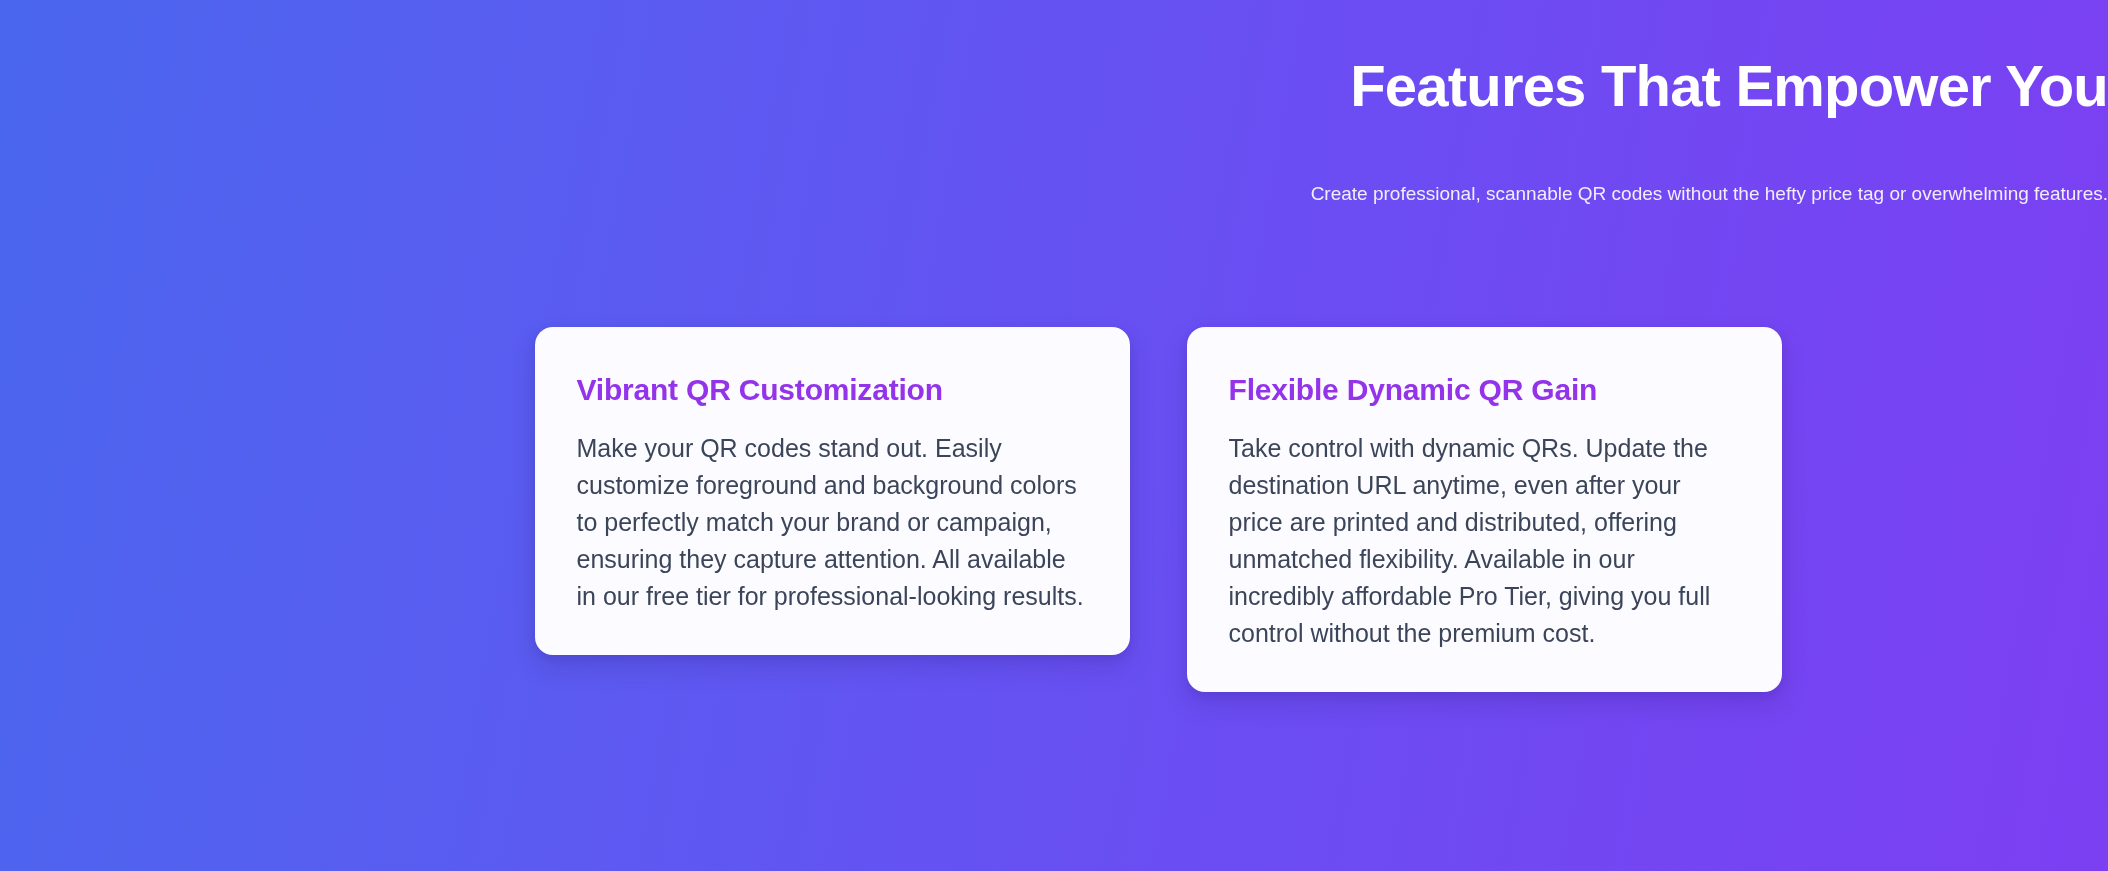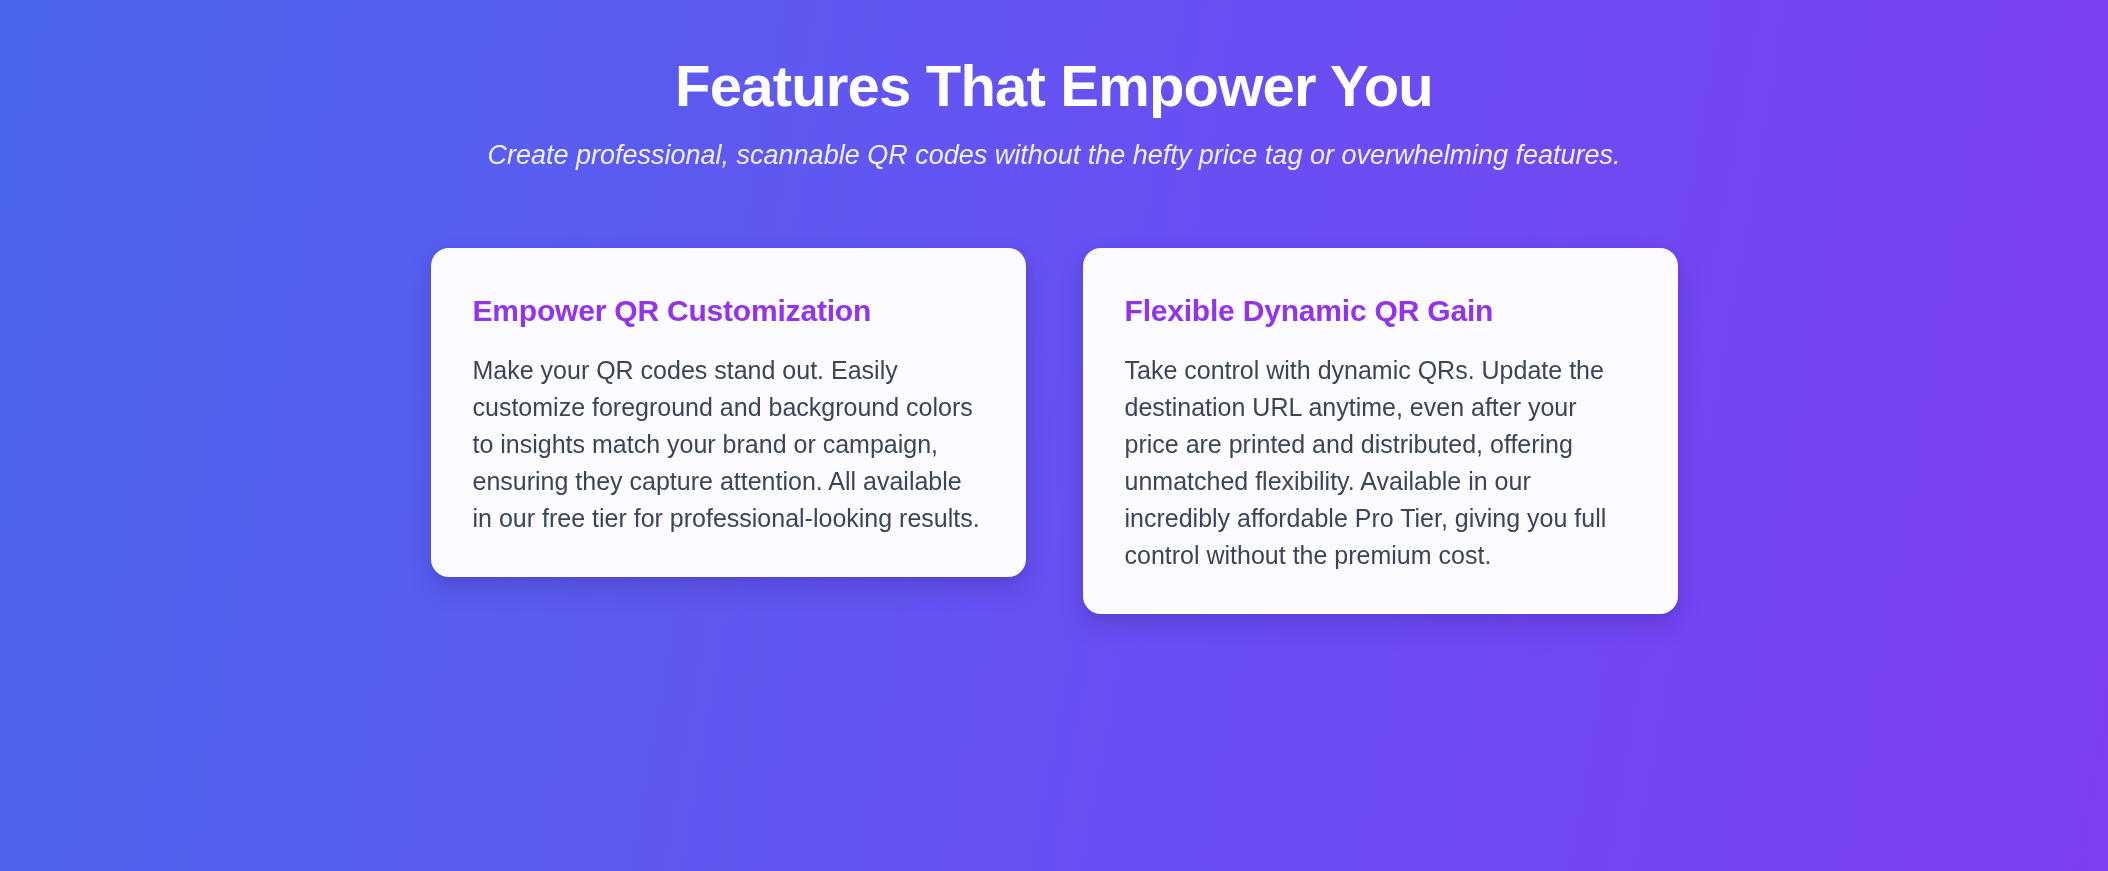--- a/index.html
+++ b/index.html
@@ -14,42 +14,42 @@
     font-family: "Liberation Sans", sans-serif;
     background: linear-gradient(100deg, #4a66ee 0%, #5560f0 18%, #6a4ef3 58%, #7c3ff2 100%);
     -webkit-font-smoothing: antialiased;
   }
 
   .section {
     width: 2108px;
     height: 871px;
     display: flex;
     flex-direction: column;
-    align-items: center;
+    align-items: flex-end;
     padding-top: 54px;
+    gap: 45px;
   }
 
   .page-title {
     font-size: 58px;
     line-height: 1.12;
     font-weight: bold;
     color: #ffffff;
     letter-spacing: -0.8px;
     text-align: center;
   }
 
   .page-subtitle {
     margin-top: 17px;
-    font-size: 27px;
+    font-size: 19px;
     line-height: 1.42;
     color: #f0eefd;
     text-align: center;
     max-width: 1290px;
     font-weight: 400;
-    font-style: italic;
   }
 
   .cards {
     margin-top: 74px;
     width: 1900px;
     display: flex;
     justify-content: center;
     gap: 57px;
   }
 
@@ -84,22 +84,22 @@
 
 <div class="section">
 
   <h1 class="page-title">Features That Empower You</h1>
 
   <p class="page-subtitle">Create professional, scannable QR codes without the hefty price tag or overwhelming features.</p>
 
   <div class="cards">
 
     <div class="card">
-      <div class="card-title">Empower QR Customization</div>
-      <div class="card-body">Make your QR codes stand out. Easily customize foreground and background colors to insights match your brand or campaign, ensuring they capture attention. All available in our free tier for professional-looking results.</div>
+      <div class="card-title">Vibrant QR Customization</div>
+      <div class="card-body">Make your QR codes stand out. Easily customize foreground and background colors to perfectly match your brand or campaign, ensuring they capture attention. All available in our free tier for professional-looking results.</div>
     </div>
 
     <div class="card">
       <div class="card-title">Flexible Dynamic QR Gain</div>
       <div class="card-body">Take control with dynamic QRs. Update the destination URL anytime, even after your price are printed and distributed, offering unmatched flexibility. Available in our incredibly affordable Pro Tier, giving you full control without the premium cost.</div>
     </div>
 
 
   </div>
 </div>

